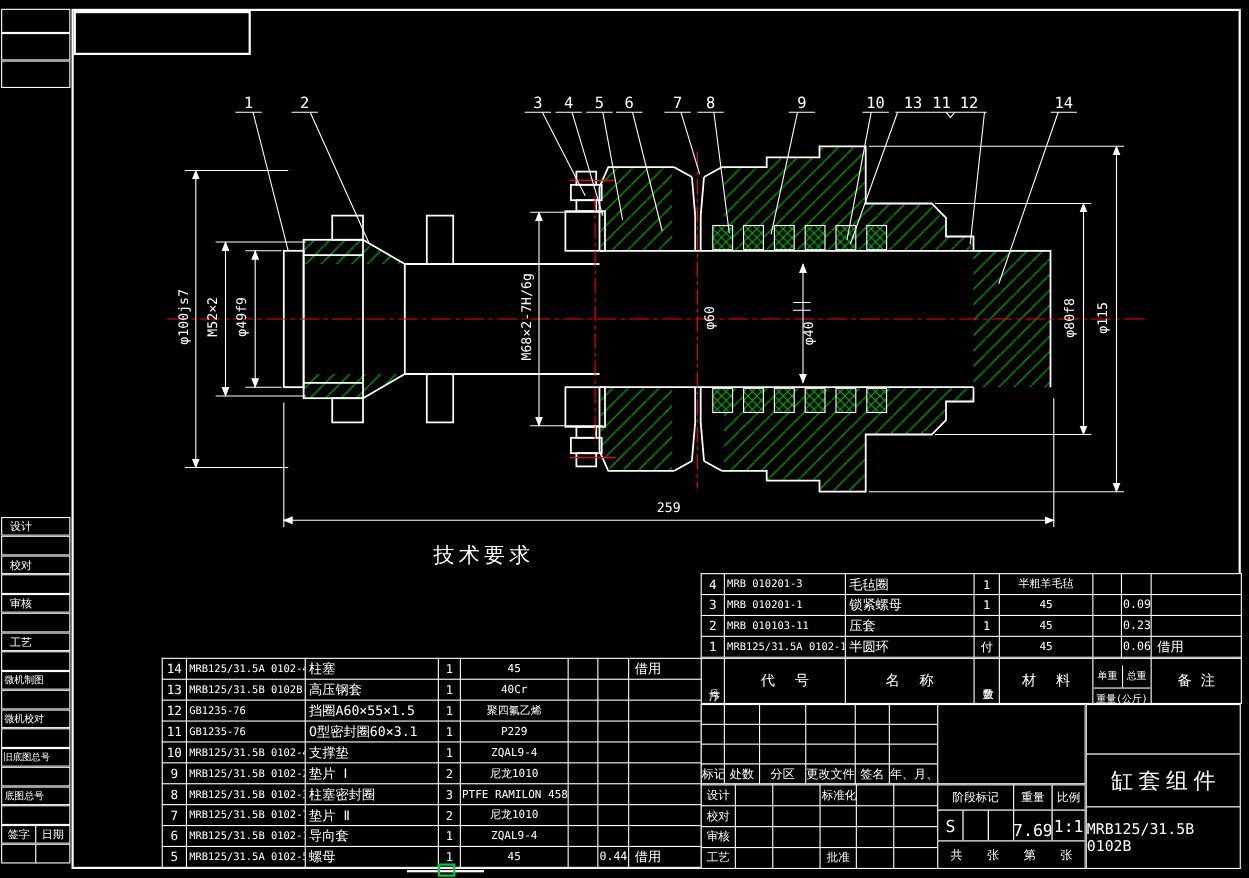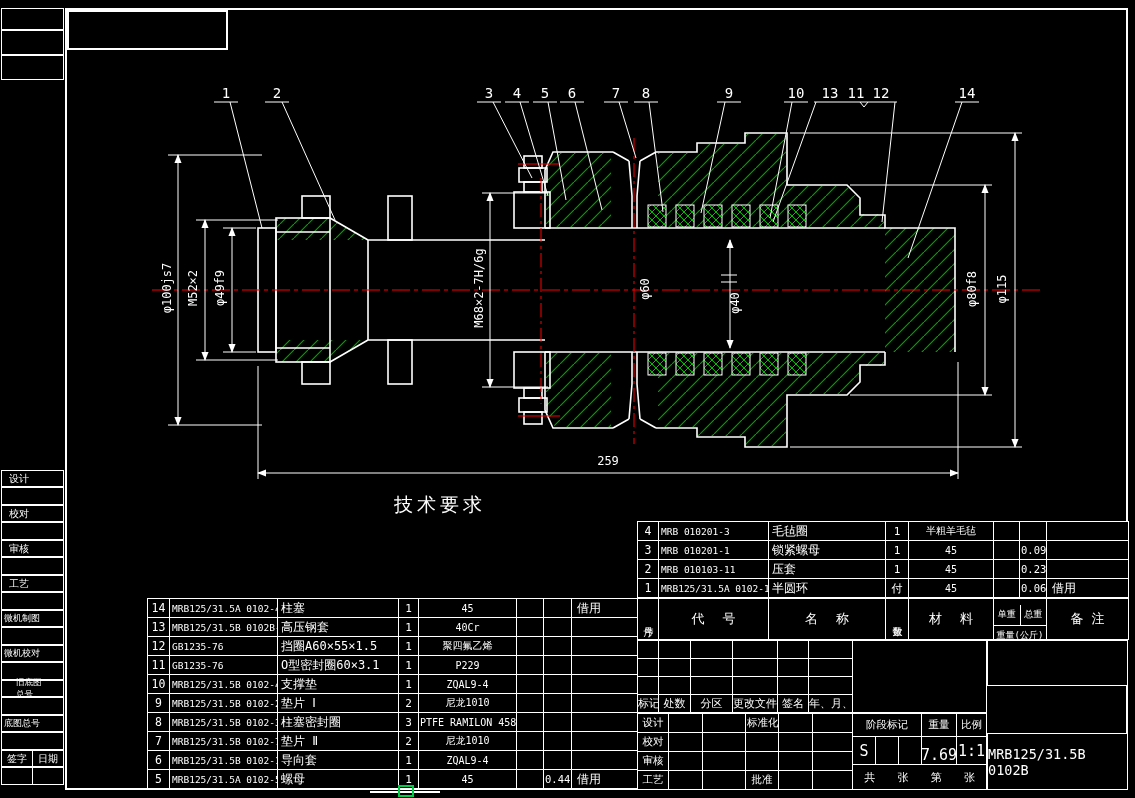--- a/index.html
+++ b/index.html
@@ -7,21 +7,21 @@
         font-family:"DejaVu Sans Mono","DejaVu Sans",monospace;color:#fff;}
   .abs{position:absolute;}
   svg{position:absolute;left:0;top:0;}
   
   #frame{left:65px;top:8px;width:1063px;height:782px;border:2px solid #fff;box-sizing:border-box;}
   #tl-box{left:67px;top:10px;width:161px;height:40px;border:2px solid #fff;box-sizing:border-box;}
   
   .lcell{position:absolute;left:1px;width:63px;height:17px;box-sizing:border-box;border:1px solid #fff;
          display:flex;align-items:center;justify-content:space-between;font-size:10px;padding:0 7px;background:#000;}
   .lcell.c4{font-size:9px;padding:0 2px;}
-  .lcell.c5{font-size:8.5px;padding:0 14px;letter-spacing:0;}
+  .lcell.c5{font-size:8.5px;padding:0 1px;letter-spacing:0;}
   .lgap{position:absolute;left:1px;width:63px;height:18px;box-sizing:border-box;border:1px solid #fff;background:#000;}
   
   table{border-collapse:collapse;table-layout:fixed;position:absolute;background:#000;color:#fff;}
   td{border:1px solid #fff;overflow:hidden;white-space:nowrap;padding:0 1px;
      font-family:"DejaVu Sans Mono","DejaVu Sans",monospace;text-align:center;}
   .bom td{height:18px;font-size:12px;}
   .bom td.c0{font-size:11.5px;}
   .bom td.c1{text-align:left;font-size:9.5px;padding-left:2px;}
   .bom td.c2{text-align:left;font-size:12px;padding-left:3px;}
   .bom td.c3{font-size:11px;}
@@ -579,20 +579,23 @@
       <span>1:1</span>
     </div>
   <div class="cellbox" style="left:852px;top:764px;width:135px;height:26px;font-size:11px;justify-content:space-around;">
     <span>共</span>
     <span>张</span>
     <span>第</span>
     <span>张</span>
   </div>
 
   <div class="cellbox" style="left:987px;top:640px;width:141px;height:46px;"></div>
+  <div class="cellbox" style="left:987px;top:685px;width:141px;height:49px;font-size:20px;letter-spacing:5px;text-indent:5px;">
+      <span>缸套组件</span>
+    </div>
   <div class="cellbox" style="left:987px;top:733px;width:141px;height:57px;font-size:13.5px;">
       <span>MRB125/31.5B 0102B</span>
     </div>
 
   <div class="abs" id="sheetmark-line"></div>
   <div class="abs" id="sheetmark-box"></div>
 
 </div>
 
 </body></html>

